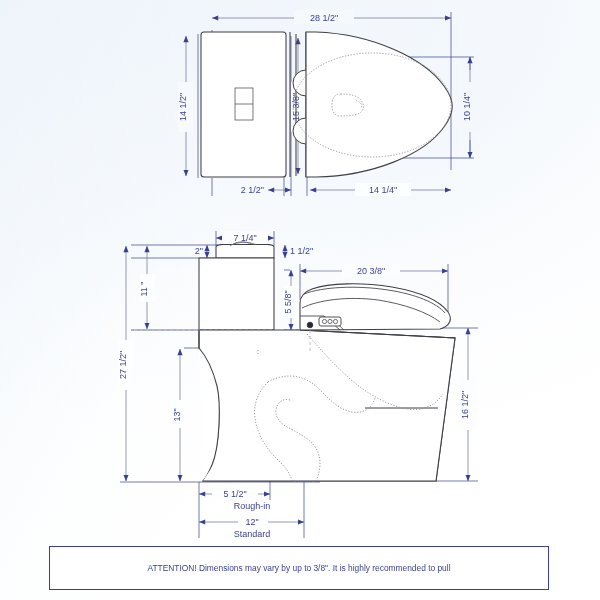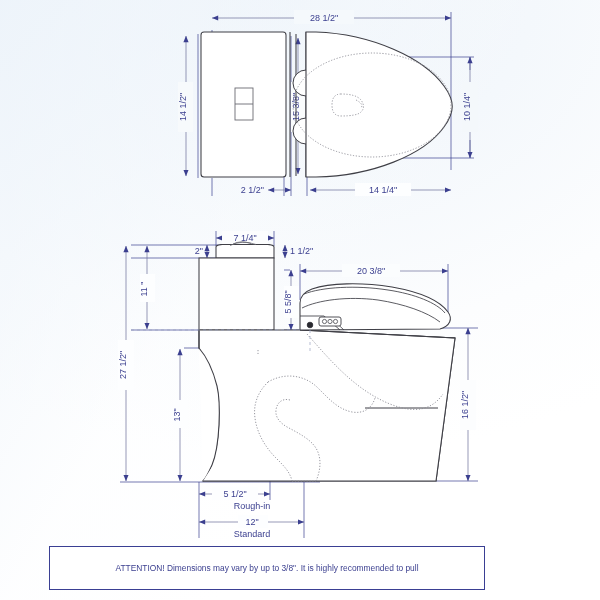--- a/index.html
+++ b/index.html
@@ -13,21 +13,21 @@
     background:
       radial-gradient(120% 90% at 50% 0%, #eef4fa 0%, #f4f8fc 32%, #fcfdfe 62%, #ffffff 85%);
   }
   #stage:before{
     content:"";position:absolute;left:0;top:0;width:600px;height:600px;
     background:linear-gradient(120deg, rgba(236,243,250,.85) 0%, rgba(250,252,254,.3) 38%, rgba(255,255,255,0) 60%);
     pointer-events:none;
   }
   svg{position:absolute;left:0;top:0;}
   .note{
-    position:absolute;left:49px;top:546px;width:436px;height:44px;
+    position:absolute;left:49px;top:546px;width:500px;height:44px;
     border:1.5px solid #3a3f93;background:#ffffff;
     display:flex;align-items:center;justify-content:center;
     box-sizing:border-box;
   }
   .note p{
     margin:0;text-align:center;color:#3b3f8f;
     font-size:8.4px;line-height:12.5px;font-family:"Liberation Sans", sans-serif;
   }
 </style>
 </head>

